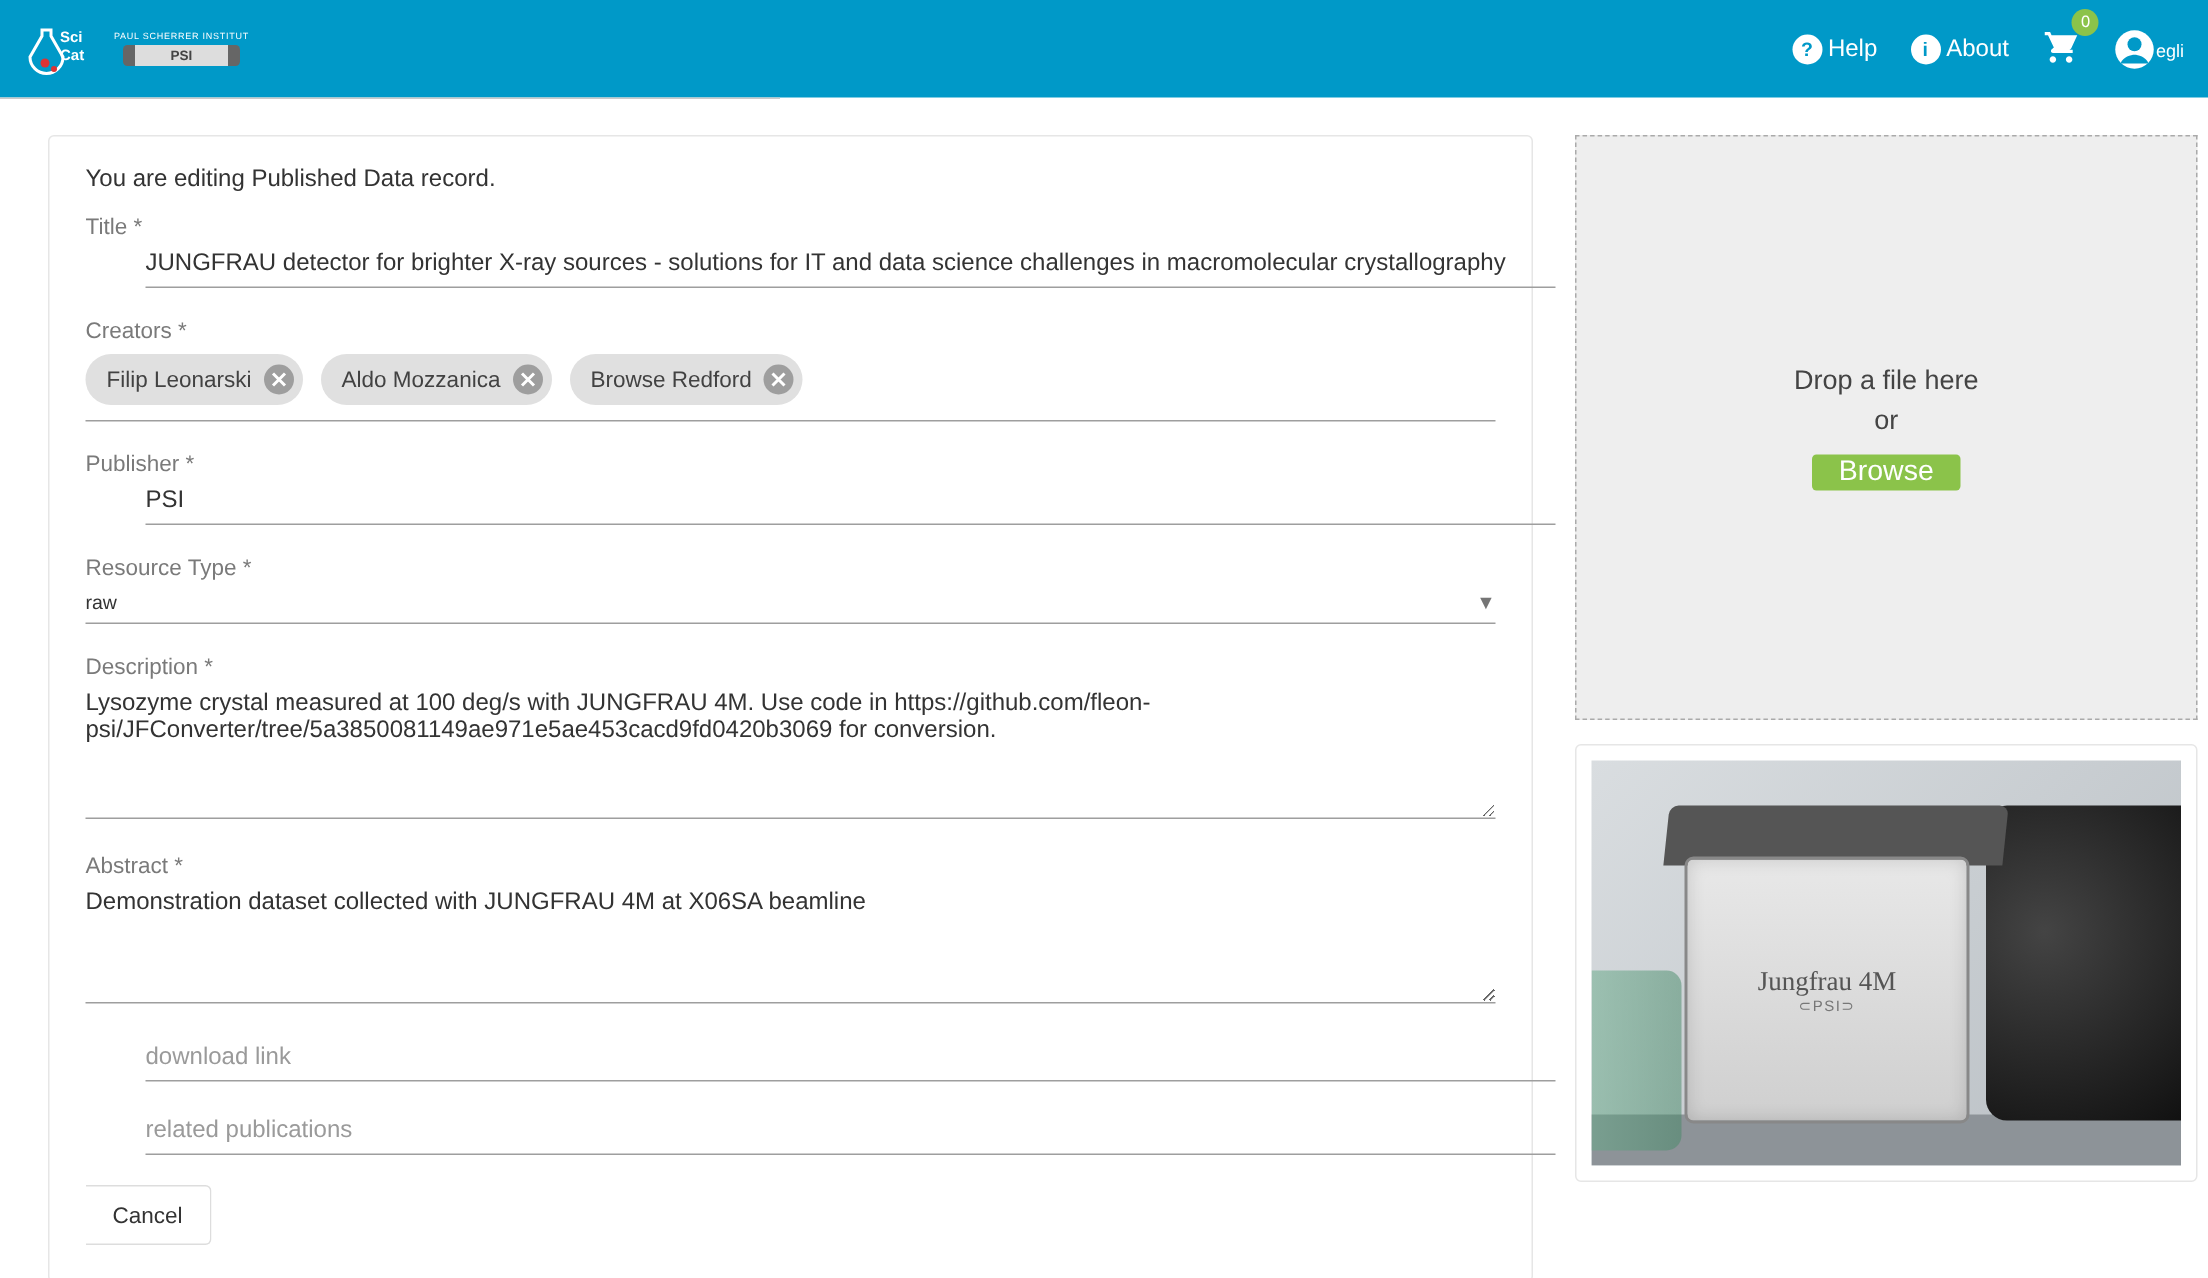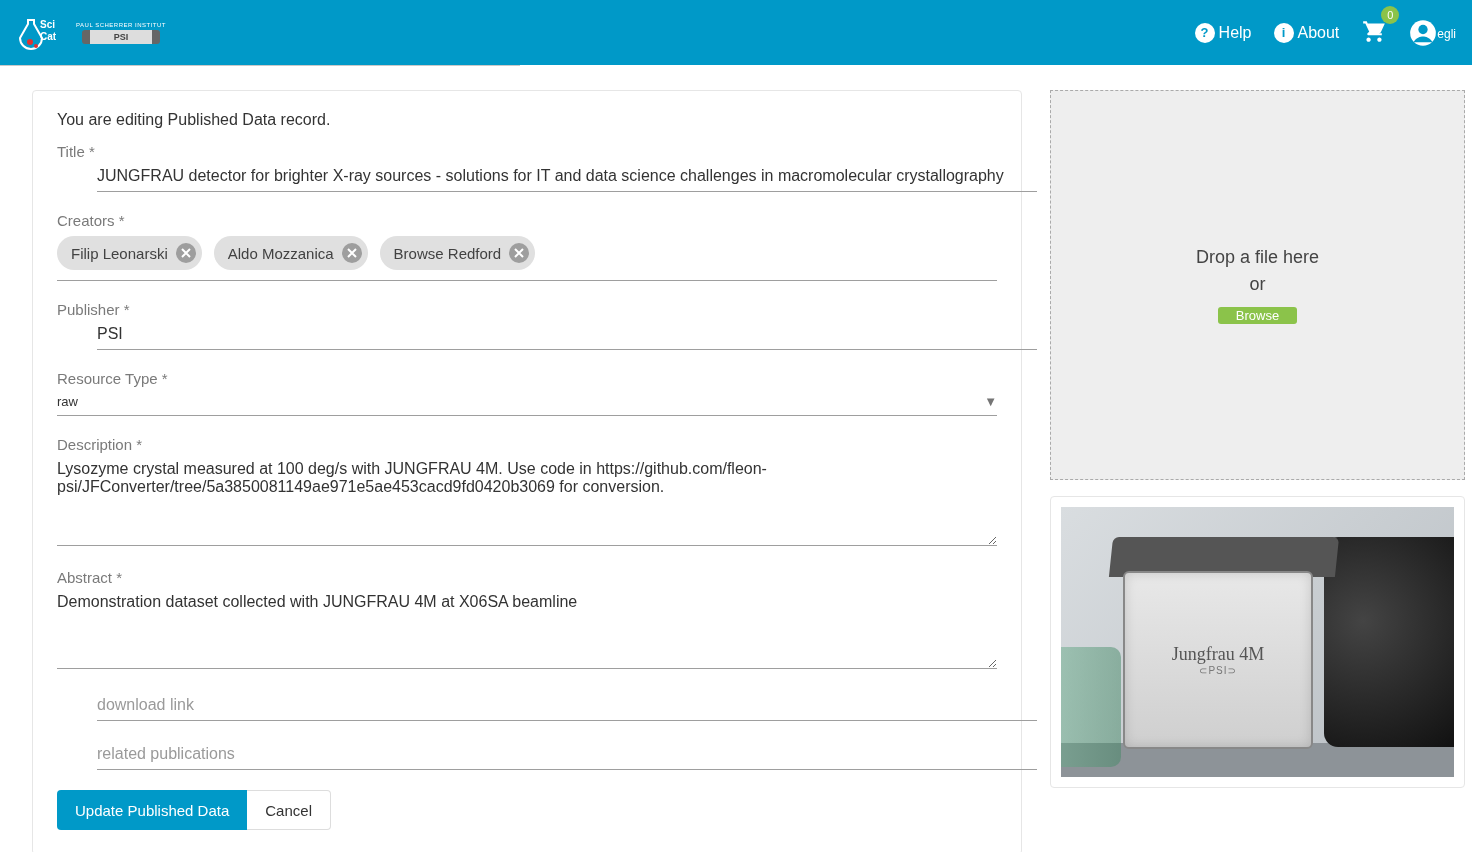--- a/index.html
+++ b/index.html
@@ -95,21 +95,21 @@
     background:#fff; color:#333; border:1px solid #ddd; border-left:none; border-radius:0 4px 4px 0;
     padding:0 18px; height:40px; font-size:15px; cursor:pointer;
   }
 
   
   .dropzone {
     border:1px dashed #aaa; background:#eeeeee; height:390px;
     display:flex; flex-direction:column; align-items:center; justify-content:center;
     font-size:18px; color:#444; gap:6px;
   }
-  .browse-btn { background:#8bc34a; color:#fff; border:none; border-radius:3px; padding:1px 18px; font-size:13px; margin-top:6px; cursor:pointer; }
+  .browse-btn { background:#8bc34a; color:#fff; border:none; border-radius:3px; padding:1px 18px; font-size:19px; margin-top:6px; cursor:pointer; }
 
   
   .thumb-card { border:1px solid #e6e6e6; border-radius:4px; padding:10px; }
   .thumb-image {
     width:100%; height:270px; background:#c7ccd0; position:relative; overflow:hidden;
     background: linear-gradient(135deg,#d9dde0 0%, #b8bec3 100%);
   }
   
   .equip-box {
     position:absolute; left:62px; top:64px; width:190px; height:178px;
@@ -237,21 +237,20 @@
 
     <div class="field">
       <input class="mat-input" placeholder="download link" style="">
     </div>
 
     <div class="field">
       <input class="mat-input" placeholder="related publications" style="">
     </div>
 
     <div class="button-row">
-      <button class="btn-primary">Update Published Data</button>
       <button class="btn-secondary">Cancel</button>
     </div>
   </div>
 
   <div class="right-col">
     <div class="dropzone">
       <div>Drop a file here</div>
       <div>or</div>
       <button class="browse-btn">Browse</button>
     </div>

